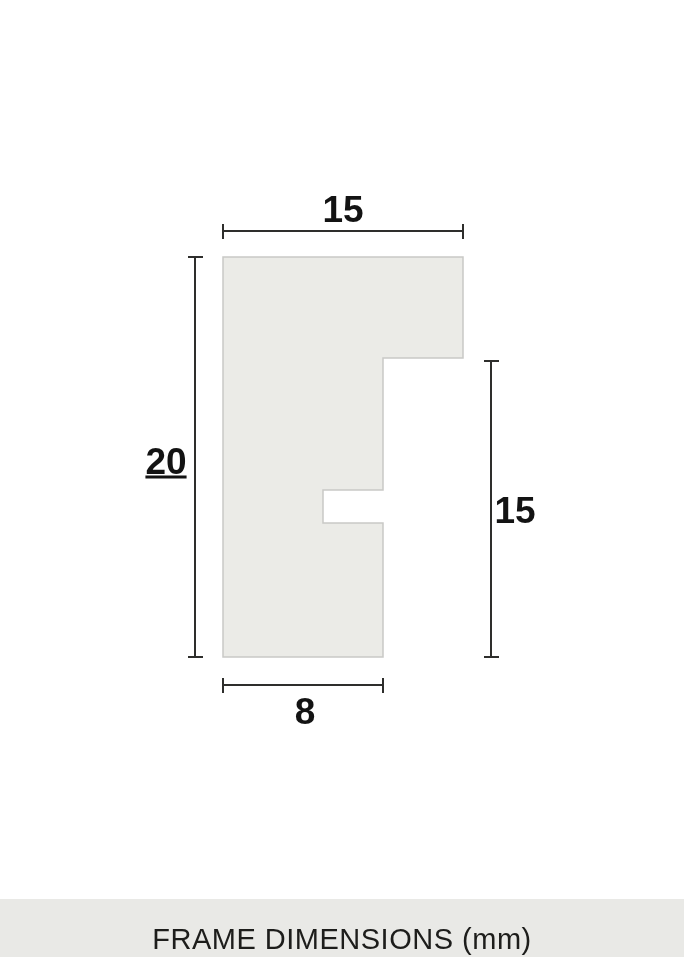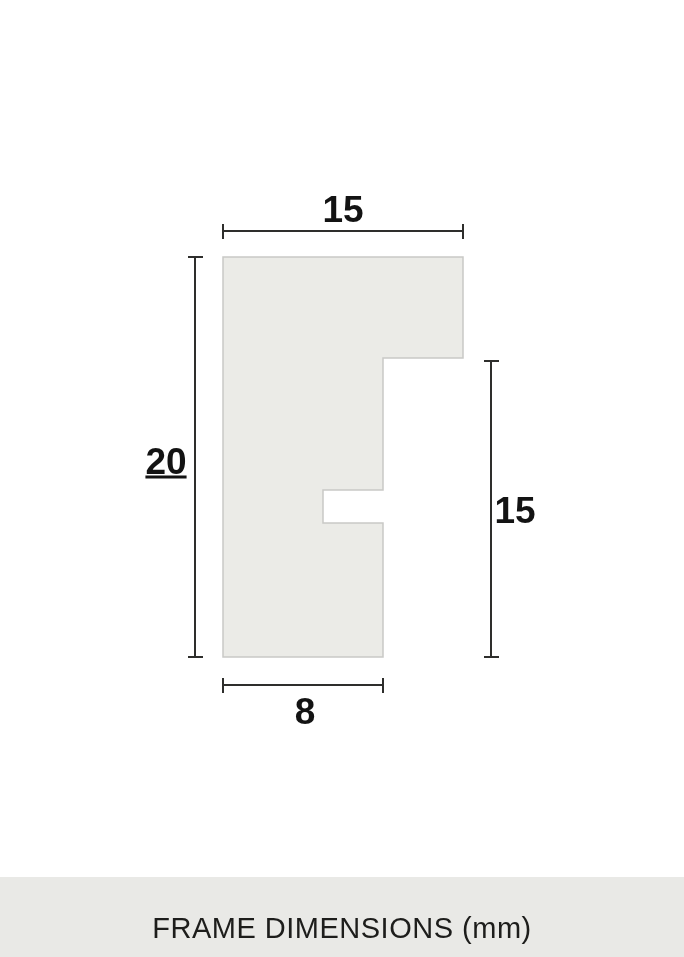--- a/index.html
+++ b/index.html
@@ -27,21 +27,21 @@
     color: #131313;
     white-space: nowrap;
   }
   .dim-label-top    { left: 343px; top: 209px; }
   .dim-label-left   { left: 166px; top: 461px; text-decoration: underline; }
   .dim-label-right  { left: 515px; top: 510px; }
   .dim-label-bottom { left: 305px; top: 711px; }
   .footer {
     position: absolute;
     left: 0; right: 0; bottom: 0;
-    height: 80px;
+    height: 58px;
     background: #e9e9e6;
     display: flex;
     align-items: center;
     justify-content: center;
     padding-top: 22px;
     margin-top: 9px;
   }
   .footer-label {
     font-size: 29px;
     font-weight: 400;

